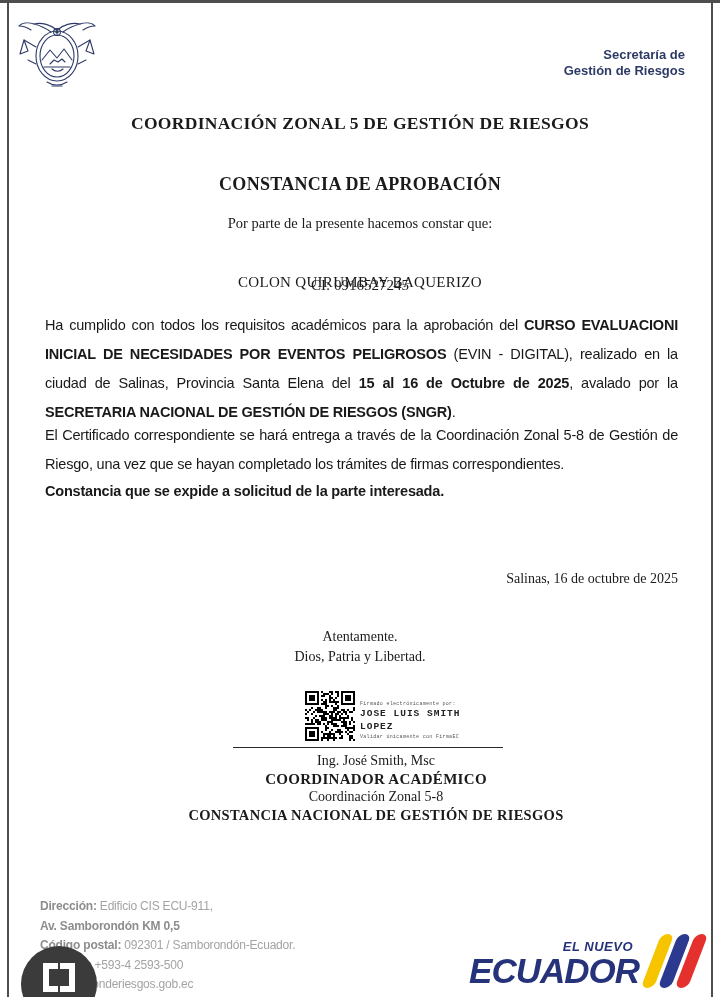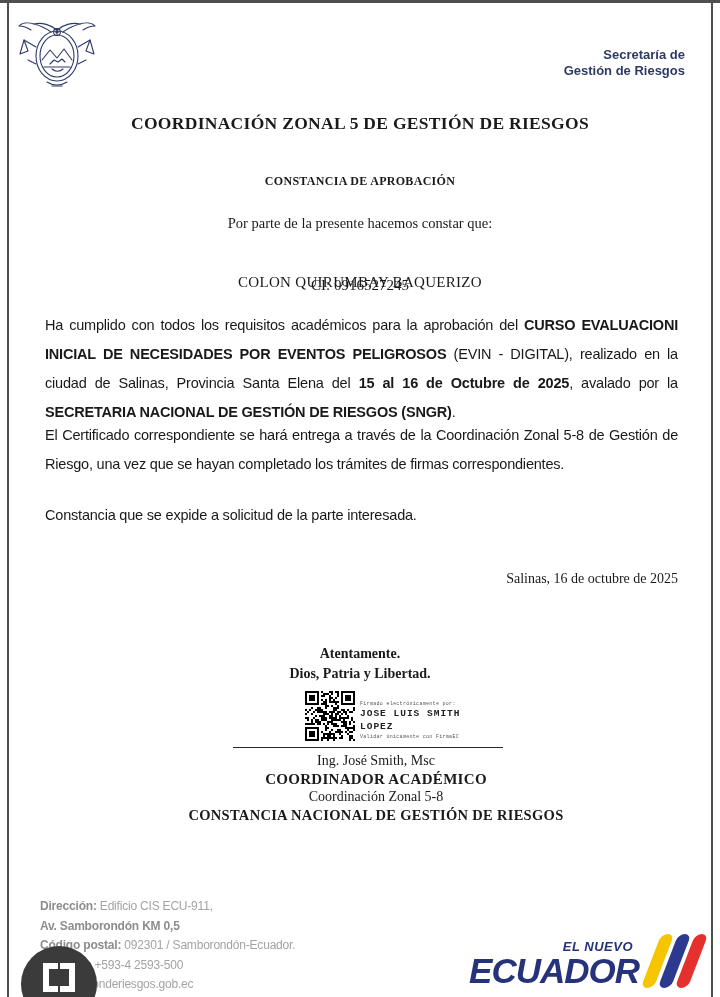--- a/index.html
+++ b/index.html
@@ -13,34 +13,34 @@
   
   .coat{position:absolute;left:14px;top:20px;}
   .rep-text{position:absolute;left:102px;top:46px;font-family:"Liberation Sans",sans-serif;
             font-weight:bold;font-size:13px;line-height:15px;color:var(--navy,#2e3a66);letter-spacing:0.2px;}
   .hdr-right{position:absolute;right:35px;top:47px;text-align:right;font-family:"Liberation Sans",sans-serif;
              font-weight:bold;font-size:13px;line-height:16px;color:var(--navy,#2e3a66);}
 
   .doc-title{position:absolute;left:0;top:113px;width:720px;text-align:center;
              font-weight:bold;font-size:17.5px;letter-spacing:0.3px;}
   .doc-subtitle{position:absolute;left:0;top:174px;width:720px;text-align:center;
-                font-weight:bold;font-size:12px;letter-spacing:0.3px;}
+                font-weight:bold;font-size:18px;letter-spacing:0.3px;}
   .intro{position:absolute;left:0;top:215px;width:720px;text-align:center;font-size:14.5px;}
   .person-name{position:absolute;left:0;top:274px;width:720px;text-align:center;font-size:15px;letter-spacing:0.3px;}
   .person-ci{position:absolute;left:0;top:277px;width:720px;text-align:center;font-size:15px;}
 
   .para{position:absolute;left:45px;width:633px;text-align:justify;
         font-family:"Liberation Sans",sans-serif;font-size:14.5px;line-height:29px;
         letter-spacing:-0.2px;color:#191919;}
   .p1{top:311px;}
   .p2{top:421px;}
-  .p3{top:501px;}
+  .p3{top:477px;font-weight:bold;}
 
   .date-line{position:absolute;right:42px;top:571px;font-size:14px;}
-  .closing{position:absolute;left:0;top:644px;width:720px;text-align:center;font-size:14px;line-height:20px;font-weight:bold;}
+  .closing{position:absolute;left:0;top:627px;width:720px;text-align:center;font-size:14px;line-height:20px;}
 
   
   .stamp{position:absolute;left:305px;top:691px;display:flex;}
   .qr{width:52px;height:52px;}
   .stamp-text{margin-left:3px;padding-top:10px;font-family:"Liberation Mono",monospace;color:#222;}
   .tiny{font-size:5px;line-height:6px;letter-spacing:0.3px;color:#555;}
   .sig-name-mono{font-size:9.5px;line-height:9.5px;font-weight:bold;letter-spacing:1px;margin:2px 0 3px 0;}
 
   .sig-line{position:absolute;left:233px;top:747px;width:270px;border-top:1.5px solid #2a2a2a;}
   .sig-block{position:absolute;left:16px;top:752px;width:720px;text-align:center;line-height:18px;}

